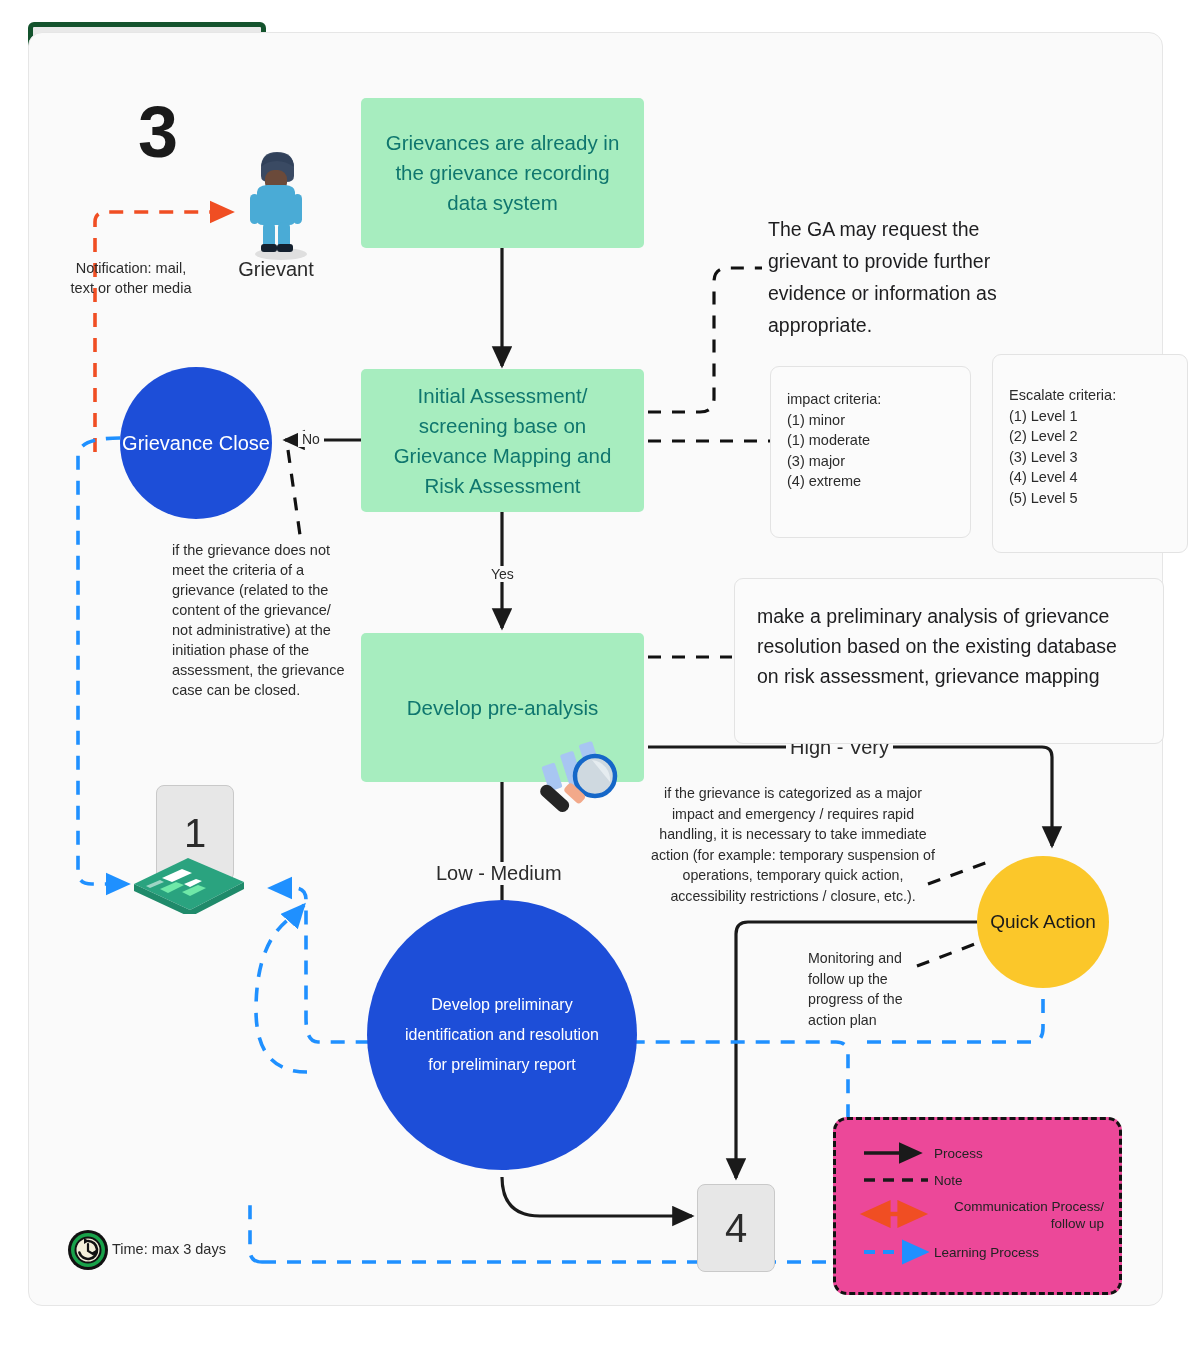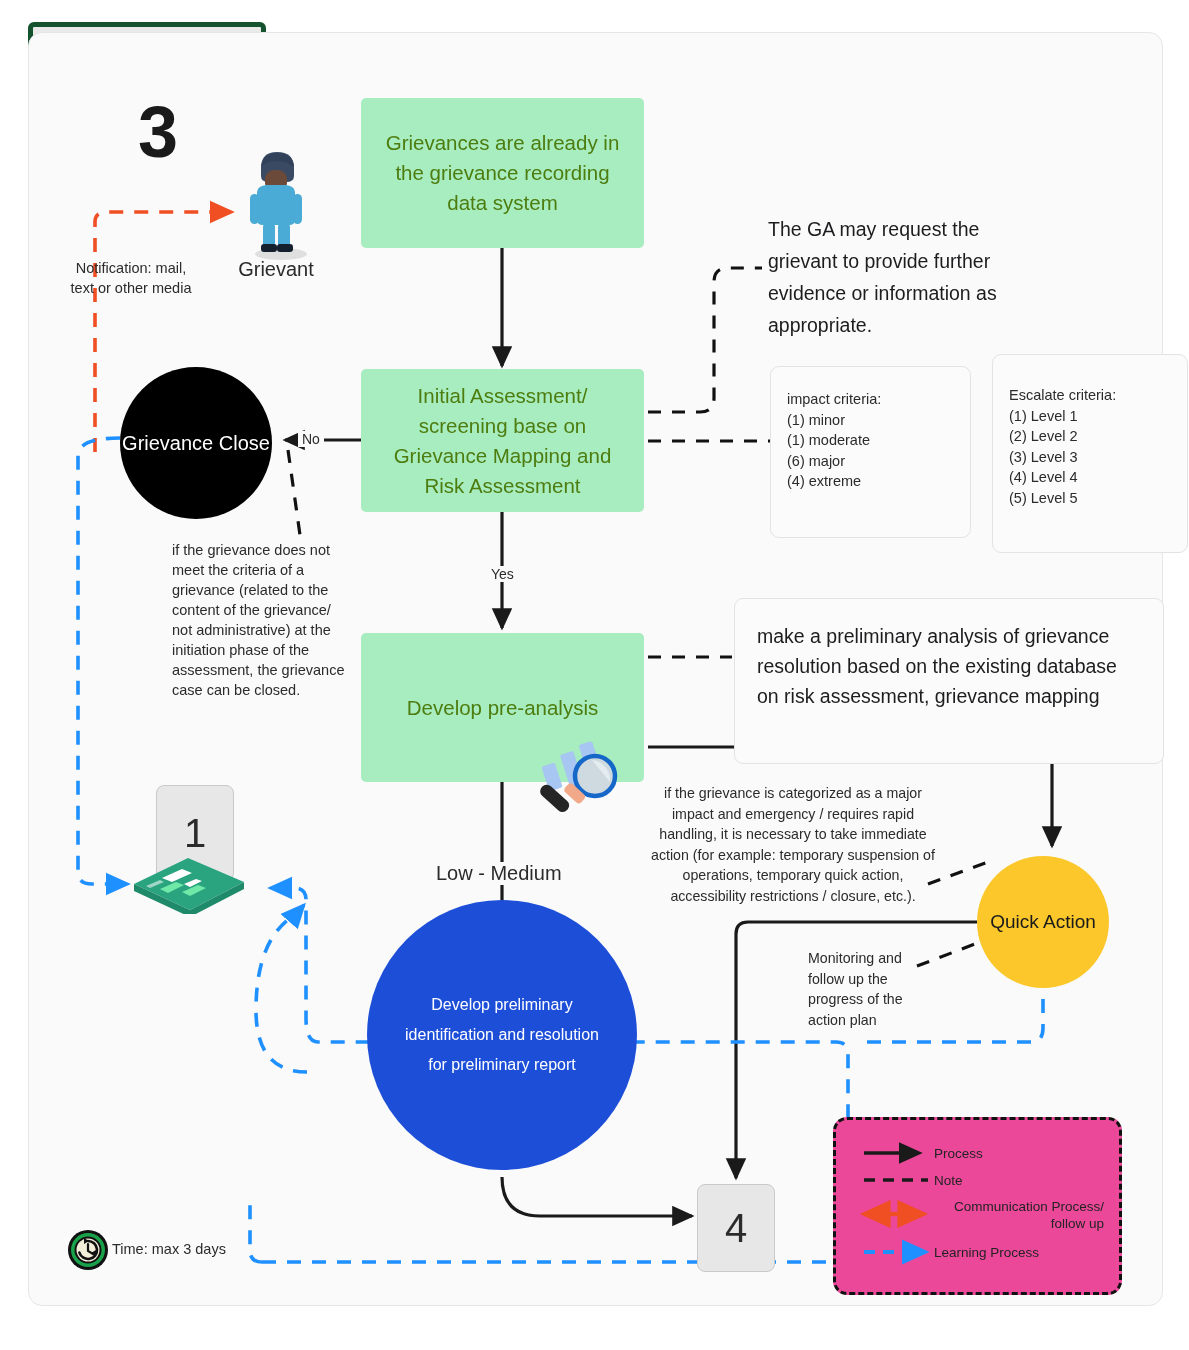--- a/index.html
+++ b/index.html
@@ -13,21 +13,21 @@
              background:#e9e9e9;border:5px solid #14532d;border-radius:6px;
              padding:3px 10px 4px 10px;font-size:13.5px;font-weight:bold;color:#1f1f1f;
              letter-spacing:.1px;white-space:nowrap;}
 
   
   #edges{position:absolute;left:0;top:0;width:1189px;height:1350px;}
 
   
   .node{position:absolute;box-sizing:border-box;display:flex;align-items:center;
         justify-content:center;text-align:center;}
-  .greenbox{background:#a7edbf;border-radius:5px;color:#4d7c0f;
+  .greenbox{background:#a7edbf;border-radius:5px;color:#0f766e;
             font-size:20.5px;line-height:30px;text-align:center;}
   .circle{border-radius:50%;color:#ffffff;}
   .notebox{background:#fbfbfb;border:1.4px solid #e3e3e3;border-radius:9px;
            color:#2b2b2b;text-align:left;display:block;}
   .plaintext{color:#2b2b2b;}
   .refbox{background:#e7e7e7;border:1.5px solid #c9c9c9;border-radius:8px;
           color:#2b2b2b;font-size:40px;font-weight:400;}
 
   .edgelabel{position:absolute;font-size:14px;color:#2b2b2b;background:#fafafa;
              padding:0 4px;white-space:nowrap;}
@@ -120,21 +120,21 @@
       <rect x="20" y="104" width="16" height="8" rx="3" fill="#14202e"></rect>
       <rect x="36" y="104" width="16" height="8" rx="3" fill="#14202e"></rect>
     </svg>
   </div>
   <div class="node plaintext" style="left:212px;top:256px;width:128px;height:26px;font-size:20px;">Grievant</div>
 
   <div class="node greenbox" style="left:361px;top:98px;width:283px;height:150px;padding:0 14px;">Grievances are already in the grievance recording data system</div>
 
   <div class="node greenbox" style="left:361px;top:369px;width:283px;height:143px;padding:0 10px;">Initial Assessment/ screening base on Grievance Mapping and Risk Assessment</div>
 
-  <div class="node circle" style="left:120px;top:367px;width:152px;height:152px;background:#000000;font-size:20px;line-height:28px;">Grievance Close</div>
+  <div class="node circle" style="left:120px;top:367px;width:152px;height:152px;background:#1d4ed8;font-size:20px;line-height:28px;">Grievance Close</div>
 
   <div class="node greenbox" style="left:361px;top:633px;width:283px;height:149px;">Develop pre-analysis</div>
 
   <div class="node circle" style="left:367px;top:900px;width:270px;height:270px;background:#1d4ed8;font-size:16px;line-height:30px;padding:0 28px;box-sizing:border-box;">Develop preliminary identification and resolution for preliminary report</div>
 
   <div class="node circle" style="left:977px;top:856px;width:132px;height:132px;background:#fbc72a;color:#1a1a1a;font-size:19px;line-height:28px;">Quick Action</div>
 
   <div class="node refbox" style="left:156px;top:785px;width:78px;height:96px;">1</div>
   <div class="icon-wrap" style="left:126px;top:854px;width:124px;height:60px;">
     <svg width="124" height="60" viewBox="0 0 124 60">
@@ -182,36 +182,36 @@
   <div class="edgelabel big" style="left:786px;top:736px;">High - Very</div>
 
   <div class="plaintext" style="position:absolute;left:30px;top:258px;width:130px;font-size:14.5px;line-height:20px;text-align:center;margin-left:36px;">Notification: mail, text or other media</div>
 
   <div class="plaintext" style="position:absolute;left:768px;top:213px;width:262px;font-size:19.5px;line-height:32px;color:#1d1d1f;">The GA may request the grievant to provide further evidence or information as appropriate.</div>
 
   <div class="notebox" style="position:absolute;left:770px;top:366px;width:183px;height:148px;padding:22px 0 0 16px;font-size:14.5px;line-height:20.5px;">
     <div>impact criteria:</div>
     <div>(1) minor</div>
     <div>(1) moderate</div>
-    <div>(6) major</div>
+    <div>(3) major</div>
     <div>(4) extreme</div>
   </div>
 
   <div class="notebox" style="position:absolute;left:963px;top:354px;width:178px;height:167px;padding:30px 0 0 16px;font-size:14.5px;line-height:20.5px;margin-left:29px;">
     <div>Escalate criteria:</div>
     <div>(1) Level 1</div>
     <div>(2) Level 2</div>
     <div>(3) Level 3</div>
     <div>(4) Level 4</div>
     <div>(5) Level 5</div>
   </div>
 
   <div class="plaintext" style="position:absolute;left:172px;top:540px;width:180px;font-size:14.5px;line-height:20px;">if the grievance does not meet the criteria of a grievance (related to the content of the grievance/ not administrative) at the initiation phase of the assessment, the grievance case can be closed.</div>
 
-  <div class="notebox" style="position:absolute;left:734px;top:578px;width:384px;height:142px;padding:22px 22px 0 22px;font-size:19.5px;line-height:30px;color:#1d1d1f;margin-top:20px;">make a preliminary analysis of grievance resolution based on the existing database on risk assessment, grievance mapping</div>
+  <div class="notebox" style="position:absolute;left:734px;top:578px;width:384px;height:142px;padding:22px 22px 0 22px;font-size:19.5px;line-height:30px;color:#1d1d1f;">make a preliminary analysis of grievance resolution based on the existing database on risk assessment, grievance mapping</div>
 
   <div class="plaintext" style="position:absolute;left:650px;top:783px;width:286px;font-size:14.2px;line-height:20.5px;text-align:center;">if the grievance is categorized as a major impact and emergency / requires rapid handling, it is necessary to take immediate action (for example: temporary suspension of operations, temporary quick action, accessibility restrictions / closure, etc.).</div>
 
   <div class="plaintext" style="position:absolute;left:808px;top:948px;width:110px;font-size:14.2px;line-height:20.5px;">Monitoring and follow up the progress of the action plan</div>
 
   <div id="legend">
     <svg width="283" height="172" viewBox="0 0 283 172" style="position:absolute;left:0;top:0;">
       <defs>
         <marker id="lg-black" markerWidth="9" markerHeight="9" refX="5.6" refY="3.2" orient="auto">
           <path d="M0,0 L7,3.2 L0,6.4 z" fill="#1a1a1a"></path>

